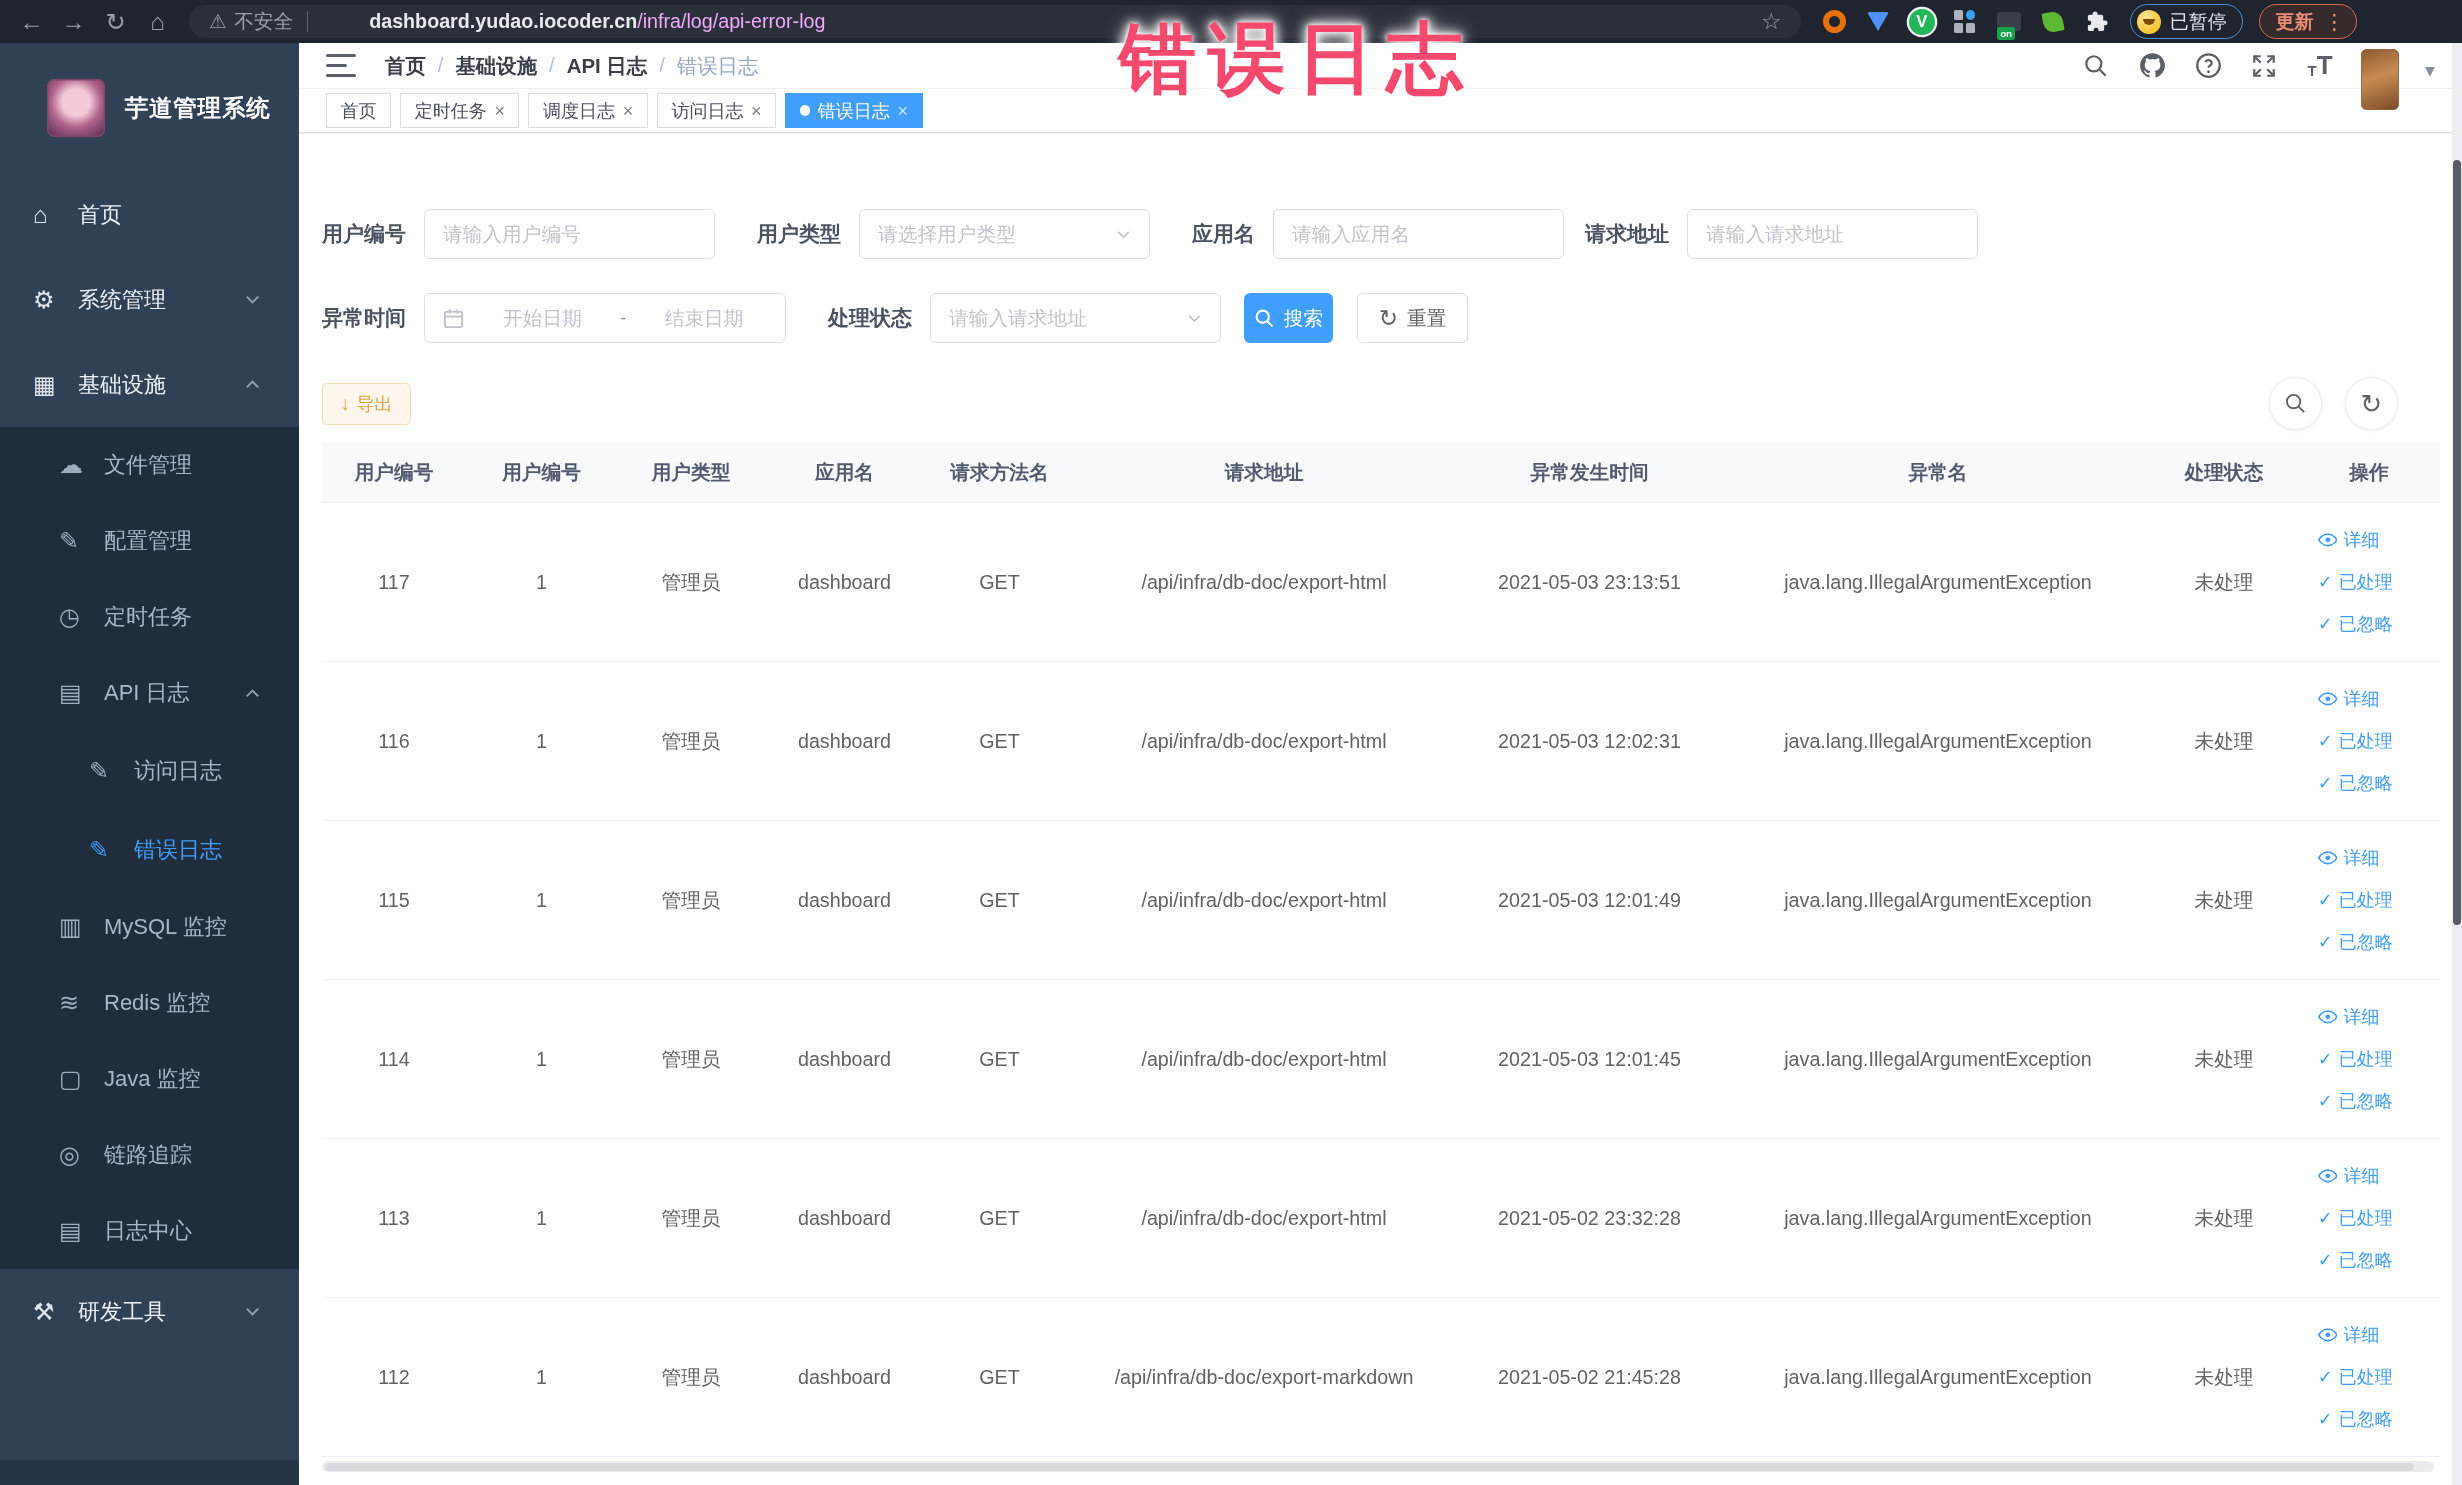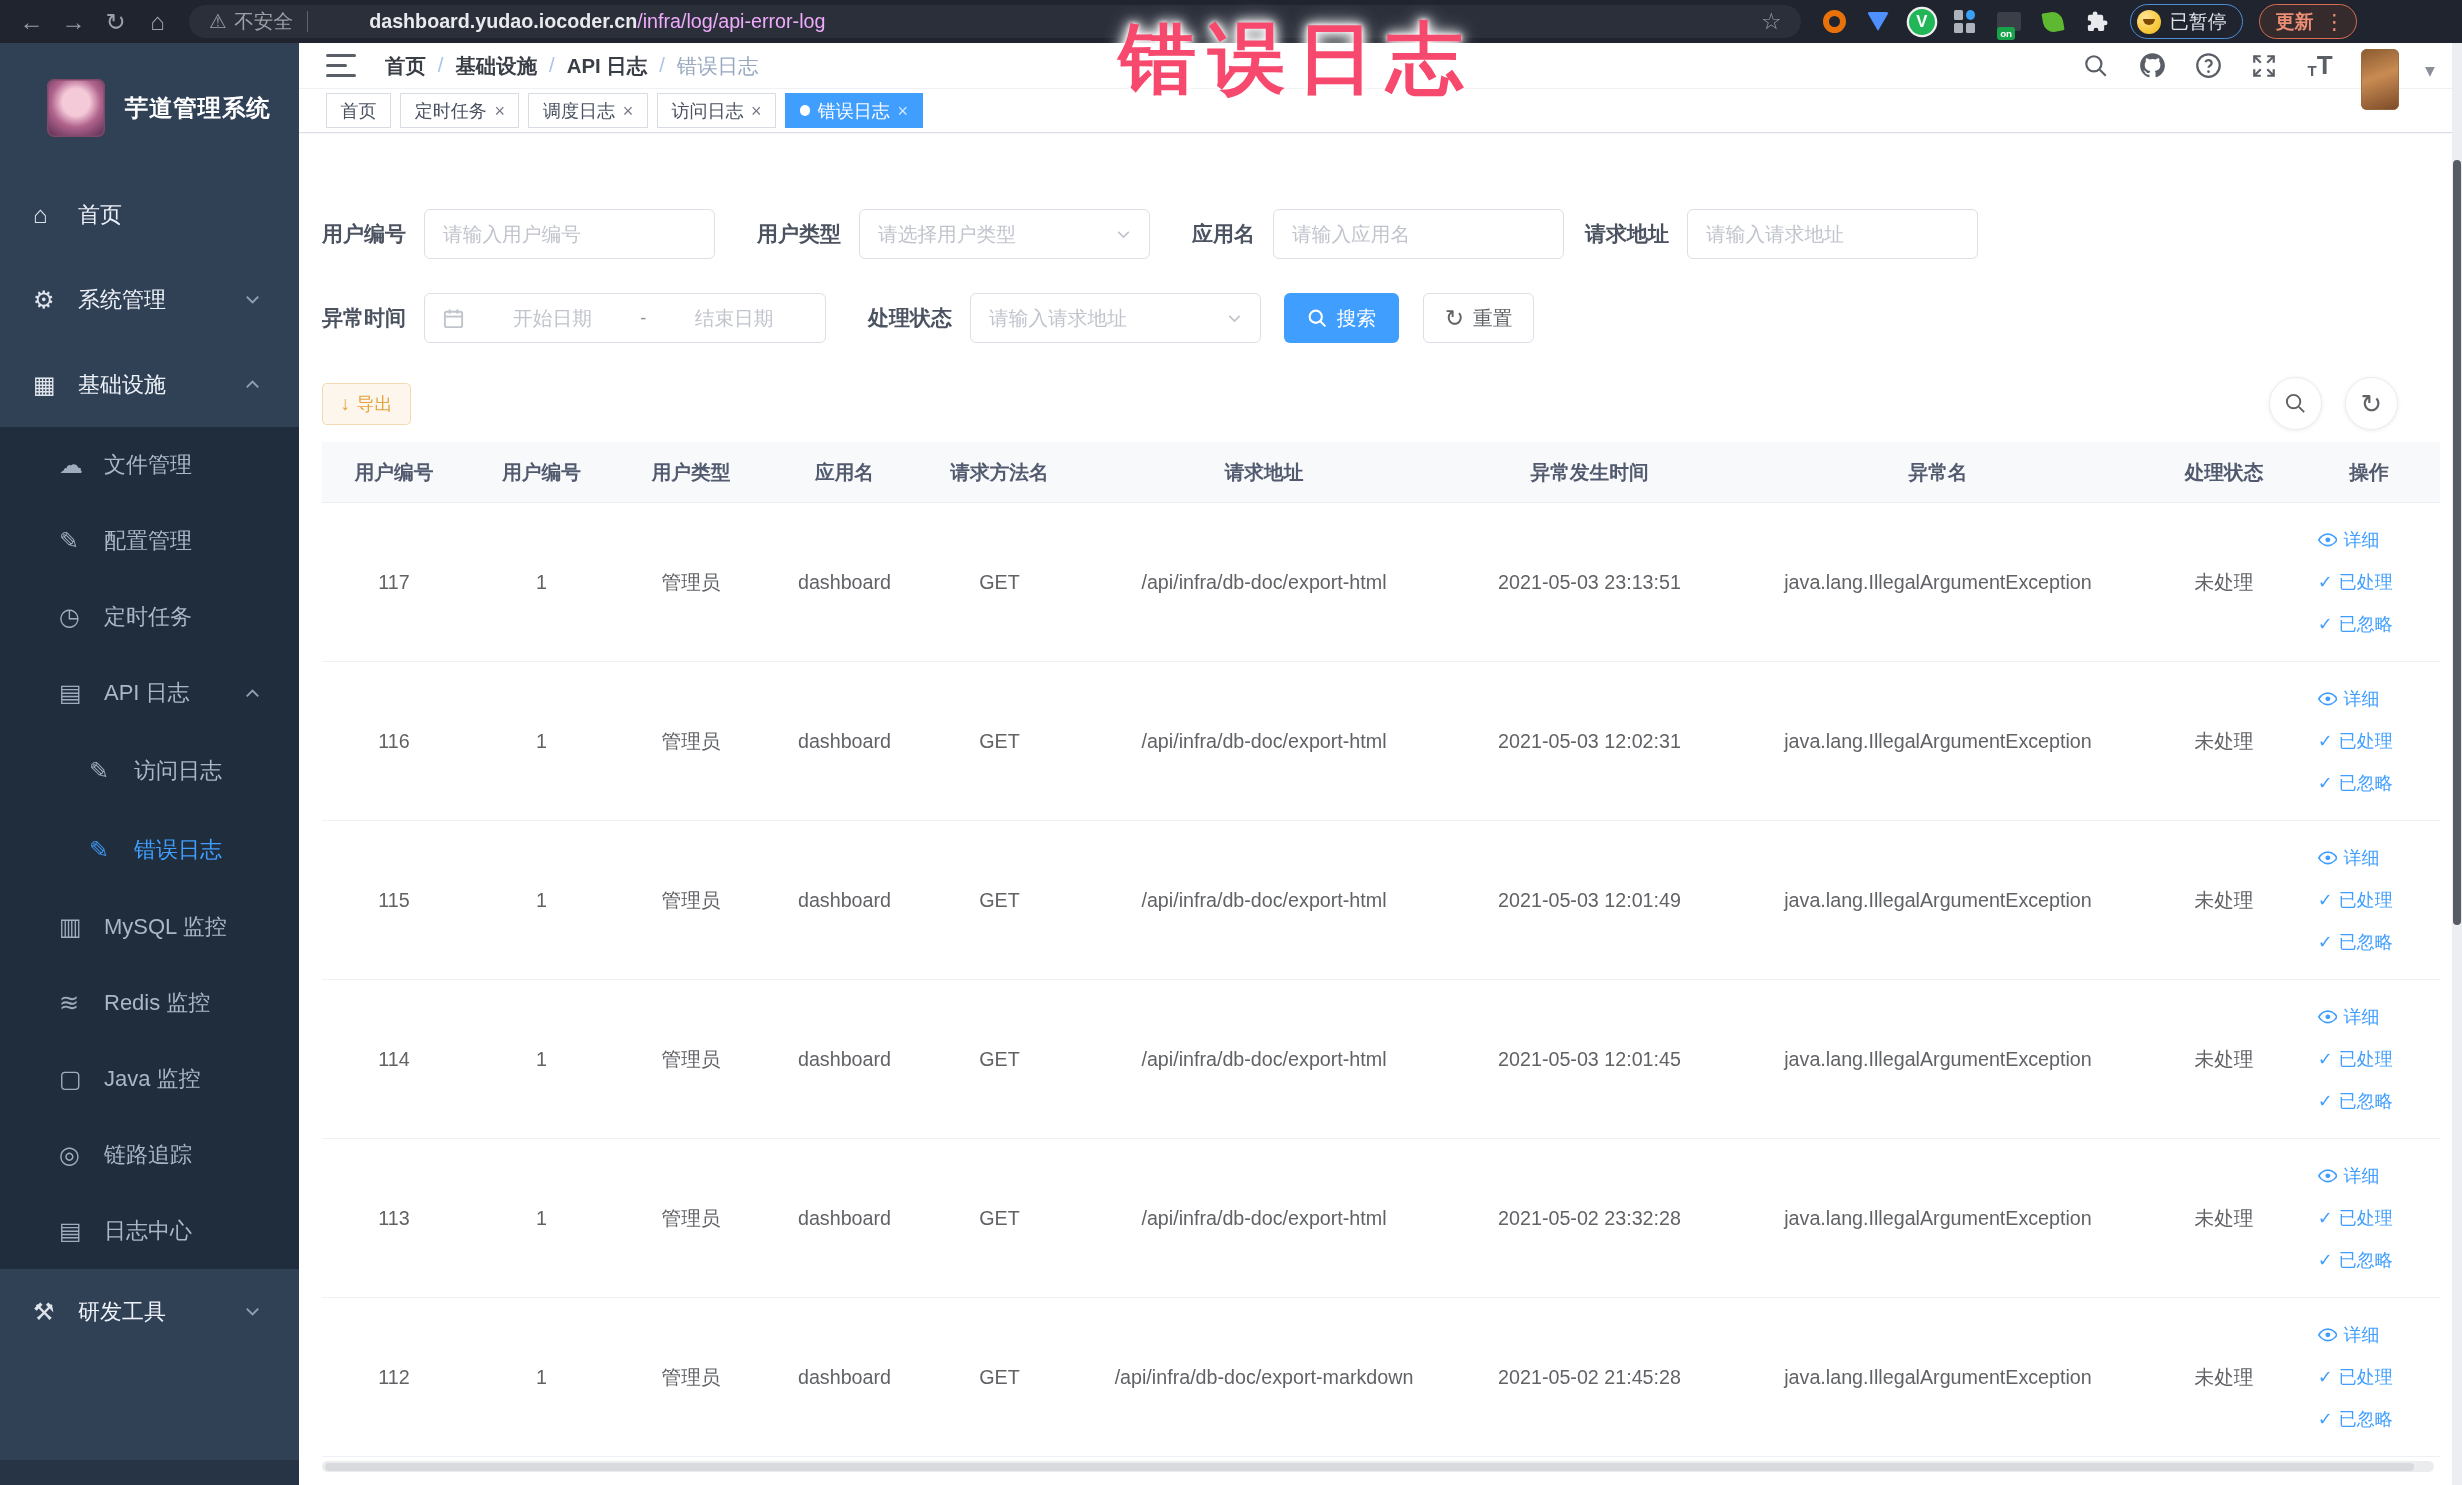--- a/index.html
+++ b/index.html
@@ -90,28 +90,28 @@
   
   .content { flex:1; padding:76px 41px 0 23px; position:relative; }
   .filter-row { display:flex; align-items:center; margin-bottom:34px; }
   .f-label { font-size:21px; font-weight:700; color:#4b5260; margin-right:18px; }
   .f-input, .f-select, .f-date { height:50px; border:0.8px solid #dcdfe6; border-radius:6px; background:#fff; }
   .f-input { width:291px; padding:0 18px; font-size:19.7px; color:#606266; }
   .f-input::placeholder { color:#c0c4cc; }
   .f-select { width:291px; display:flex; align-items:center; padding:0 18px; cursor:pointer; position:relative; }
   .sel-text { color:#c0c4cc; font-size:19.7px; }
   .sel-caret { position:absolute; right:15px; width:21px; height:21px; color:#c0c4cc; }
-  .f-date { width:402px; display:flex; align-items:center; padding:0 16.7px; gap:13.6px;justify-content:space-between; }
+  .f-date { width:362px; display:flex; align-items:center; padding:0 16.7px; gap:13.6px;justify-content:space-between; }
   .cal-ic { width:23px; height:23px; color:#c0c4cc; flex:0 0 auto; }
   .date-ph { color:#c0c4cc; font-size:19.7px; flex:1; text-align:center; }
   .date-sep { color:#8a9099; font-size:18px; }
   .gap28 { width:21px; } .gap55 { width:42px; }
   .btn { height:50px; border-radius:6px; display:flex; align-items:center; justify-content:center;
     gap:9px; font-size:19.7px; cursor:pointer; border:0.8px solid transparent; flex:0 0 auto; }
-  .btn-search { width:115px; background:#409eff; color:#fff; margin-left:23px; }
+  .btn-search { width:89px; background:#409eff; color:#fff; margin-left:23px; }
   .btn-reset { width:111px; background:#fff; color:#606266; border-color:#dcdfe6; margin-left:24px; }
   .btn svg { width:21px; height:21px; }
   .toolbar-row { display:flex; align-items:center; margin-top:30px; }
   .btn-export { height:42px; width:89px; border-radius:4.5px; background:#fdf6ec; border:0.8px solid #f5dab1;
     color:#e6a23c; font-size:18px; display:flex; align-items:center; justify-content:center; gap:6px; cursor:pointer; }
   .round-btns { margin-left:auto; display:flex; gap:23px; padding-right:23px; }
   .round-btn { width:53px; height:53px; border-radius:50%; background:#fff; border:0.8px solid #e9edf2;
     box-shadow:0 0.8px 4.5px rgba(0,0,0,.08); display:flex; align-items:center; justify-content:center;
     color:#606266; cursor:pointer; }
   .round-btn svg { width:23px; height:23px; }

